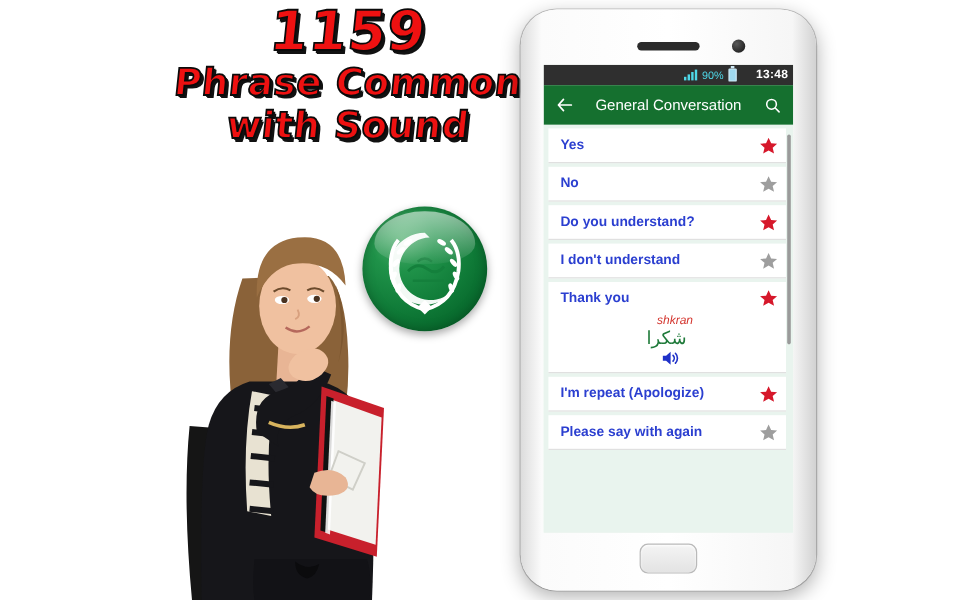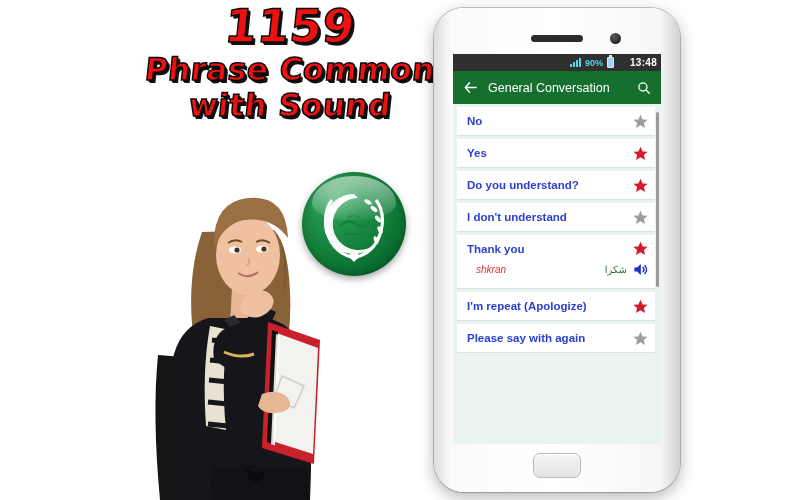--- a/index.html
+++ b/index.html
@@ -103,41 +103,42 @@
     background: #2f2f2f;
     display: flex; align-items: center; justify-content: flex-end;
     padding-right: 4px; gap: 4px;
   }
   .sig-bars { display: flex; align-items: flex-end; gap: 1px; height: 9px; }
   .sig-bars i { width: 2px; background: #4fd8e8; display: block; }
   .sig-bars i:nth-child(1) { height: 3px; }
   .sig-bars i:nth-child(2) { height: 5px; }
   .sig-bars i:nth-child(3) { height: 7px; }
   .sig-bars i:nth-child(4) { height: 9px; }
-  .batt-pct { color: #4fd8e8; font-size: 9px; font-weight: bold; }
+  .batt-pct { color: #4fd8e8; font-size: 9px; font-weight: normal; }
   .batt-icon {
     width: 7px; height: 11px;
     background: #9fd8ee;
     border: 1px solid #cfe9f5;
     border-radius: 1px;
     position: relative;
   }
   .batt-icon::before {
     content: ""; position: absolute; left: 1.5px; top: -3px;
     width: 3px; height: 2px; background: #cfe9f5;
   }
   .clock { color: #ffffff; font-size: 10px; font-weight: bold; letter-spacing: 0.3px; margin-left: 12px; }
 
   
   .appbar {
     height: 33px;
     background: #15702f;
     display: flex; align-items: center;
     padding: 0 9px;
     gap: 10px;
+    text-align: center;
   }
   .appbar-title {
     color: #ffffff; font-size: 12.5px; flex: 1;
   }
   .icon-btn { width: 16px; height: 16px; display: flex; align-items: center; justify-content: center; cursor: pointer; }
 
   
   .list-area {
     height: 340px;
     background: #e9f4ee;
@@ -156,27 +157,27 @@
   }
   .row-label {
     color: #2b3fd0;
     font-size: 11.5px;
     font-weight: bold;
     flex: 1;
   }
   .star { width: 17px; height: 17px; flex: none; }
   .row-expanded { flex-direction: column; align-items: stretch; padding-bottom: 4px; min-height: 54px; }
   .exp-top { display: flex; align-items: center; min-height: 27px; gap: 20px; }
-  .exp-bottom { display: flex; align-items: center; }
+  .exp-bottom { display: flex; align-items: center; flex-direction: column; }
   .translit {
     color: #d4362f; font-size: 10px; font-style: italic;
     flex: 1; padding-left: 9px;
   }
   .native {
-    color: #1f7a3a; font-size: 10px; padding-right: 5px;
+    color: #1f7a3a; font-size: 15px; padding-right: 5px;
     direction: rtl;
   }
   .speaker { width: 17px; height: 15px; flex: none; }
 
   .scrollbar-track {
     position: absolute; right: 1px; top: 2px;
     width: 3px; height: 336px;
     background: transparent;
   }
   .scrollbar-thumb {
@@ -298,30 +299,30 @@
         <svg viewBox="0 0 16 16" width="14" height="14">
             <circle cx="6.8" cy="6.8" r="4.6" stroke="#fff" stroke-width="1.5" fill="none"></circle>
             <path d="M10.3 10.3 L14 14" stroke="#fff" stroke-width="1.5" stroke-linecap="round"></path>
           </svg>
       </span>
     </div>
 
     <div class="list-area">
 
       <div class="list-row">
+        <span class="row-label">Yes</span>
+        <svg class="star" viewBox="0 0 24 24">
+            <path d="M12 2.5 L15 9 L22 9.6 L16.8 14.2 L18.4 21 L12 17.4 L5.6 21 L7.2 14.2 L2 9.6 L9 9 Z" fill="#d6182b"></path>
+          </svg>
+      </div>
+
+      <div class="list-row">
         <span class="row-label">No</span>
         <svg class="star" viewBox="0 0 24 24">
             <path d="M12 2.5 L15 9 L22 9.6 L16.8 14.2 L18.4 21 L12 17.4 L5.6 21 L7.2 14.2 L2 9.6 L9 9 Z" fill="#9e9e9e"></path>
-          </svg>
-      </div>
-
-      <div class="list-row">
-        <span class="row-label">Yes</span>
-        <svg class="star" viewBox="0 0 24 24">
-            <path d="M12 2.5 L15 9 L22 9.6 L16.8 14.2 L18.4 21 L12 17.4 L5.6 21 L7.2 14.2 L2 9.6 L9 9 Z" fill="#d6182b"></path>
           </svg>
       </div>
 
       <div class="list-row">
         <span class="row-label">Do you understand?</span>
         <svg class="star" viewBox="0 0 24 24">
             <path d="M12 2.5 L15 9 L22 9.6 L16.8 14.2 L18.4 21 L12 17.4 L5.6 21 L7.2 14.2 L2 9.6 L9 9 Z" fill="#d6182b"></path>
           </svg>
       </div>
 

